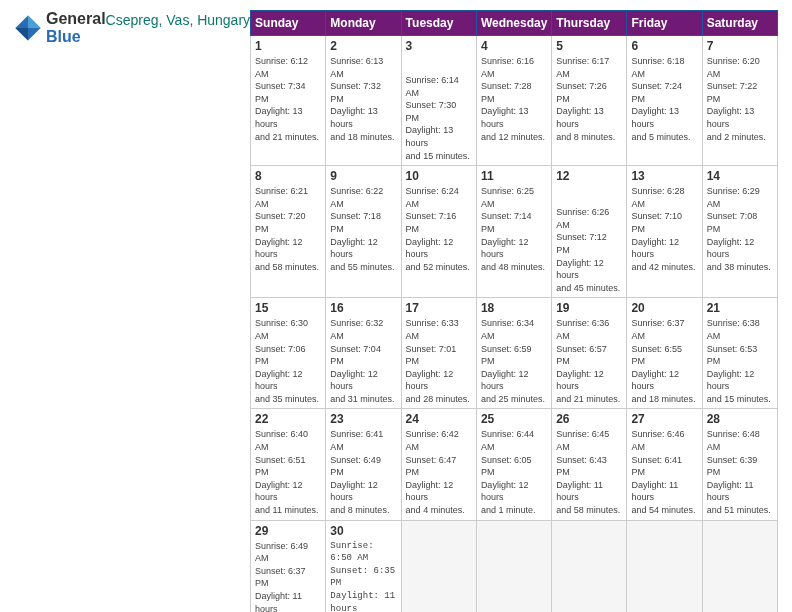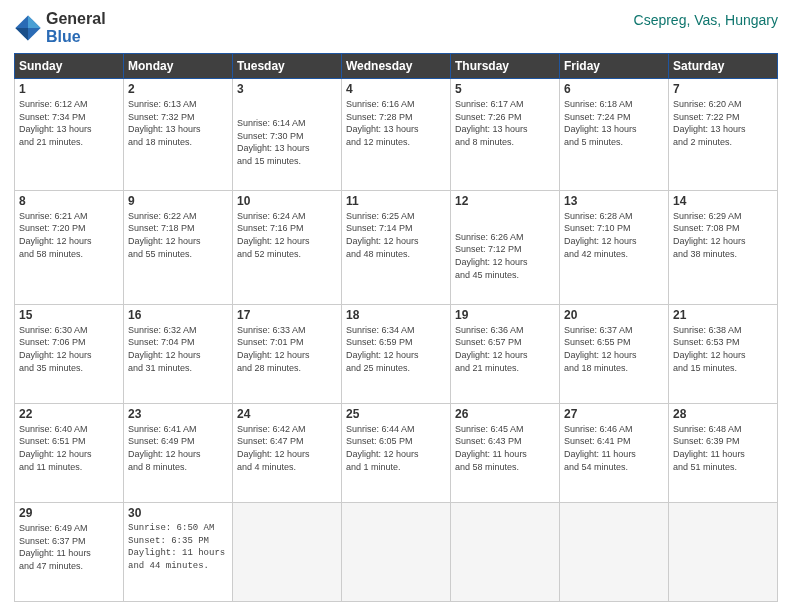--- a/index.html
+++ b/index.html
@@ -8,21 +8,21 @@
       height: 612px;
       font-family: Arial, sans-serif;
       background: #fff;
       overflow: hidden;
     }
     .page {
       width: 792px;
       height: 612px;
       padding: 10px 14px;
       display: flex;
-      flex-direction: column;
+      flex-direction: row;
     }
     .header {
       display: flex;
       justify-content: space-between;
       align-items: flex-start;
       margin-bottom: 8px;
     }
     .logo {
       display: flex;
       align-items: center;
@@ -62,21 +62,21 @@
       margin-top: 2px;
     }
     .calendar {
       flex: 1;
       border: 1px solid #ccc;
       border-collapse: collapse;
       width: 100%;
       table-layout: fixed;
     }
     .calendar thead tr th {
-      background: #404040;
+      background: #701a75;
       color: #fff;
       font-size: 12px;
       font-weight: bold;
       padding: 5px 4px;
       text-align: left;
       border: 1px solid #1e55a0;
     }
     .calendar tbody tr td {
       border: 1px solid #ccc;
       vertical-align: top;

